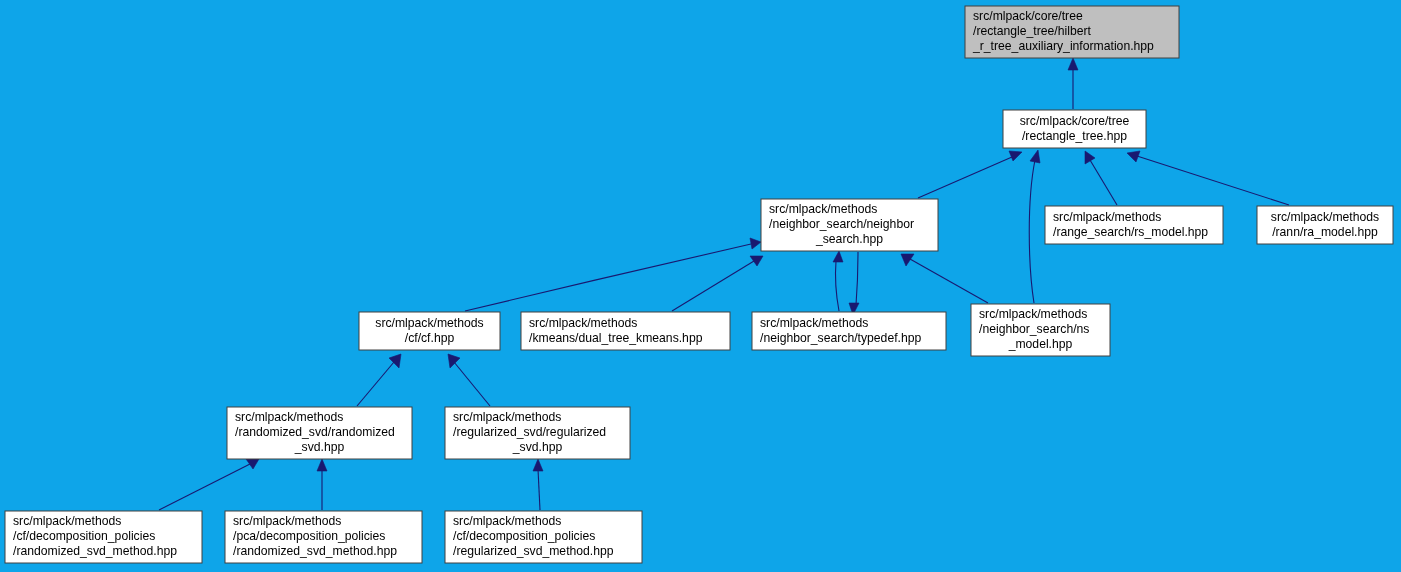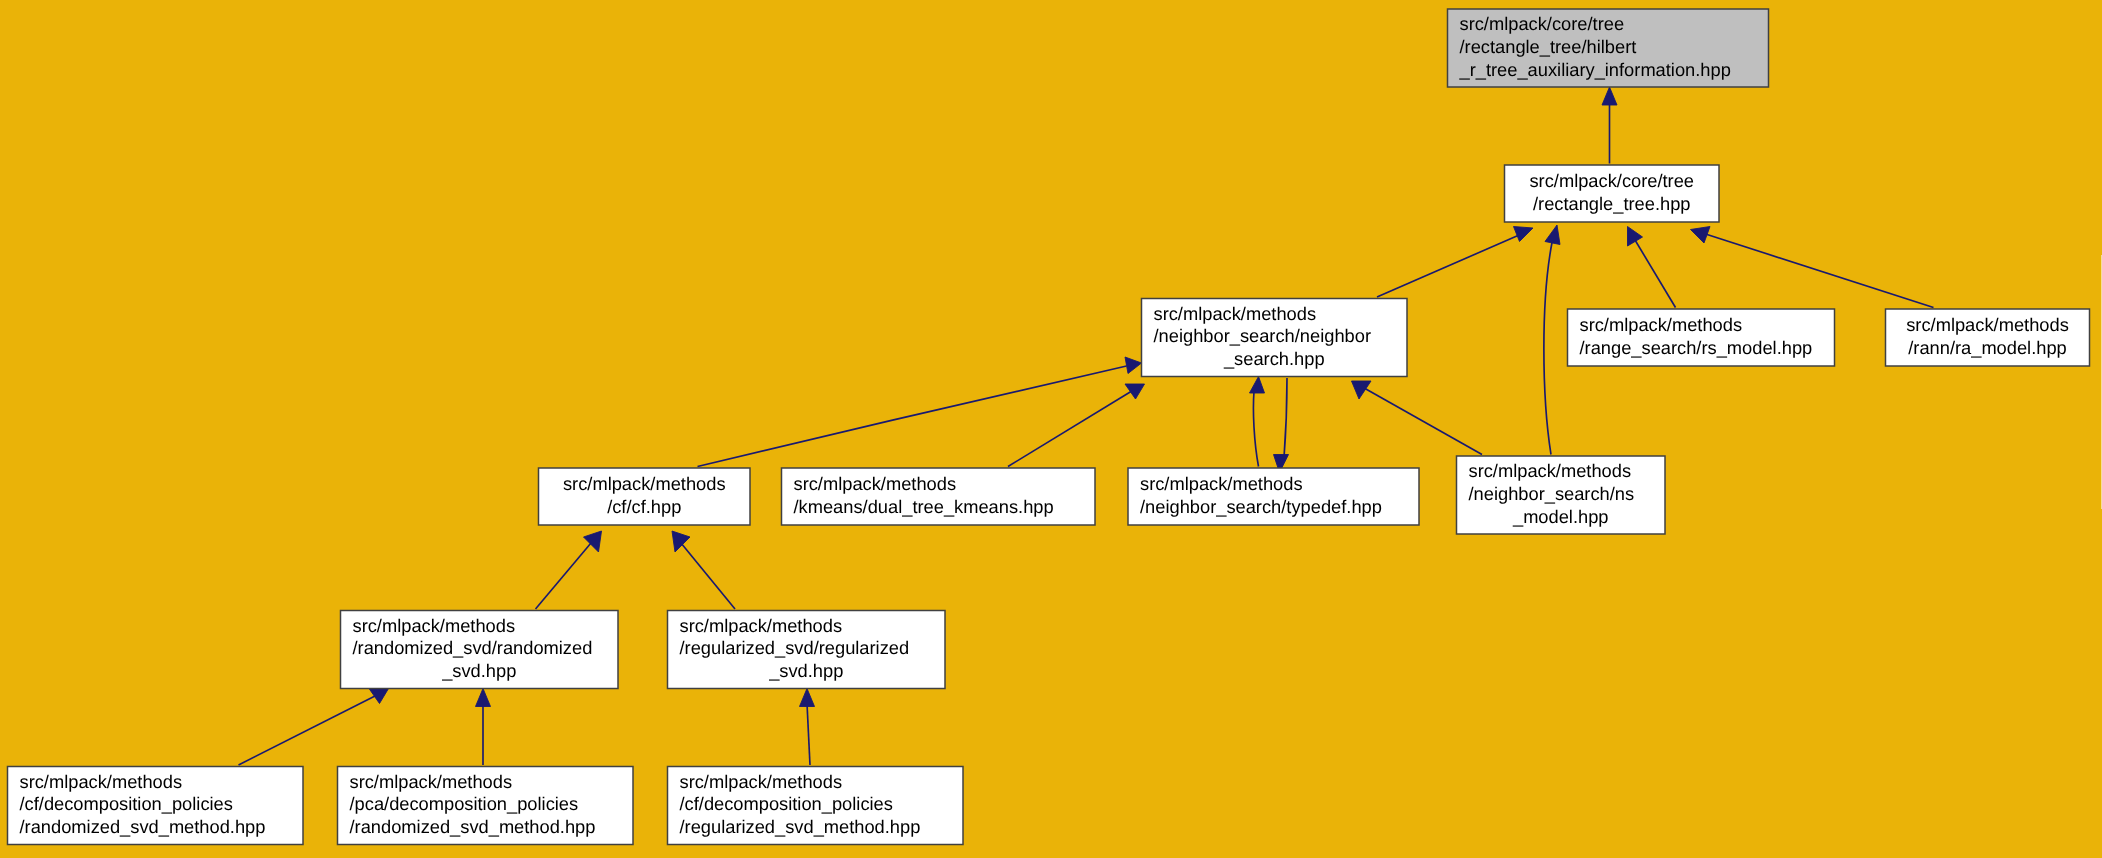--- a/index.html
+++ b/index.html
@@ -7,21 +7,21 @@
     padding: 0;
     background: #ffffff;
   }
   body {
     font-family: "Liberation Sans", sans-serif;
   }
   #graph-root {
     position: relative;
     width: 1401px;
     height: 572px;
-    background: #eab308;
+    background: #0ea5e9;
     overflow: hidden;
   }
   #graph-svg {
     position: absolute;
     left: 0;
     top: 0;
     width: 1401px;
     height: 572px;
   }
   .node-rect {

